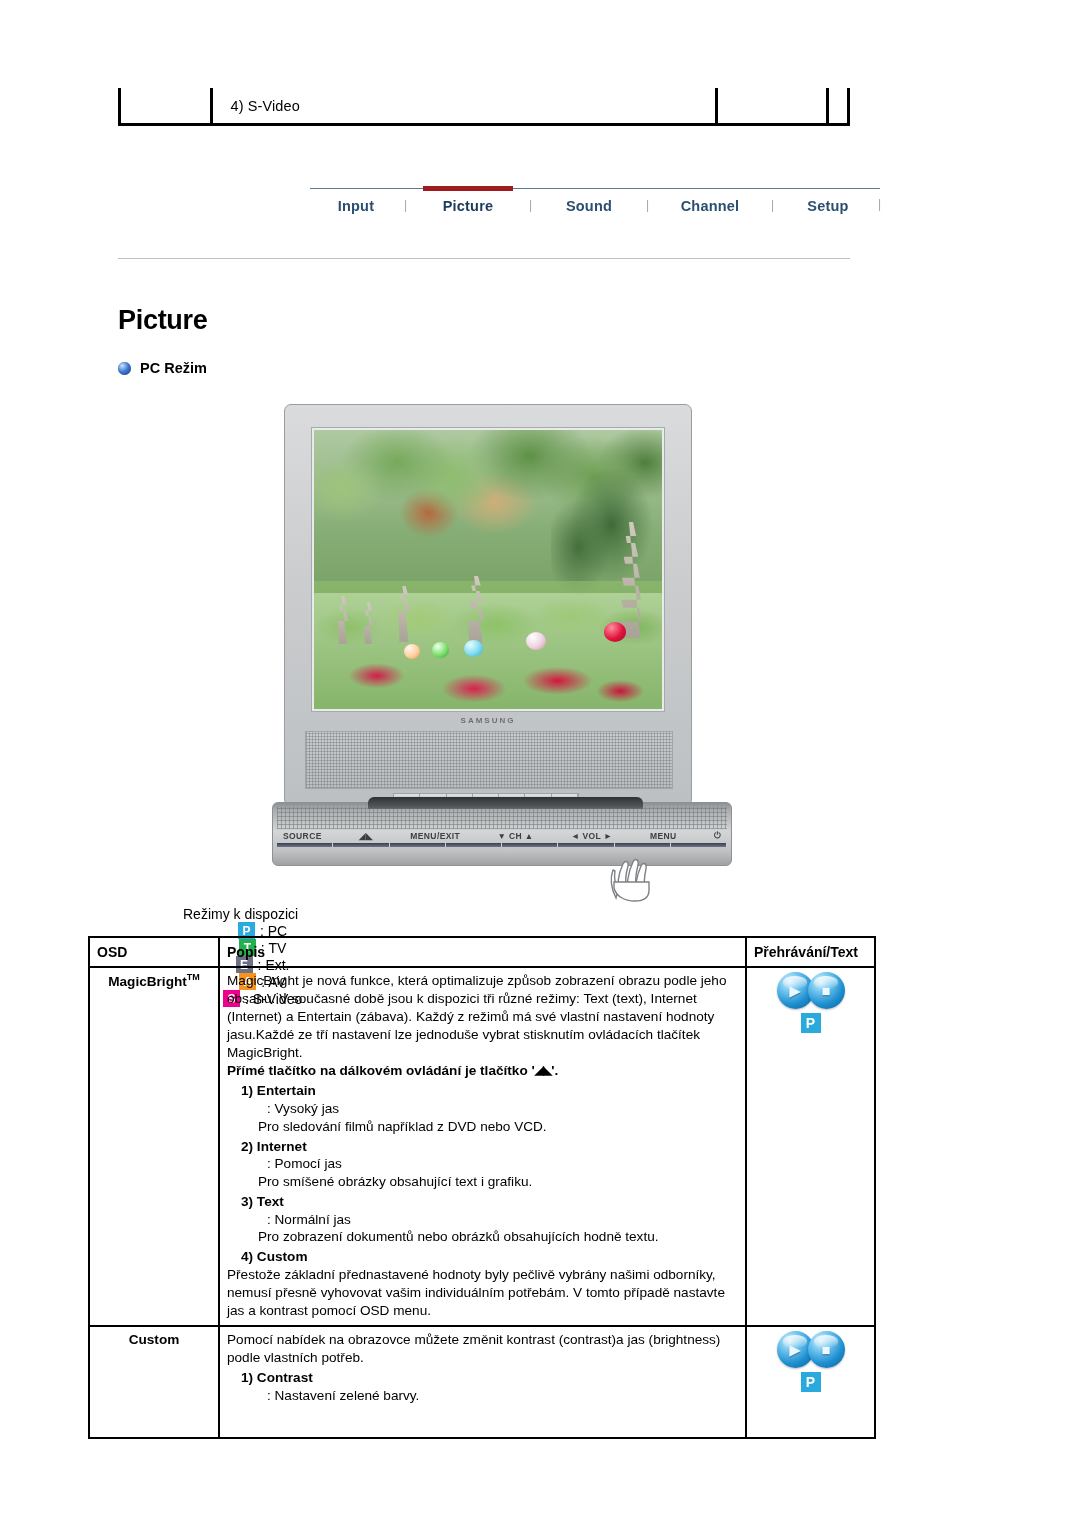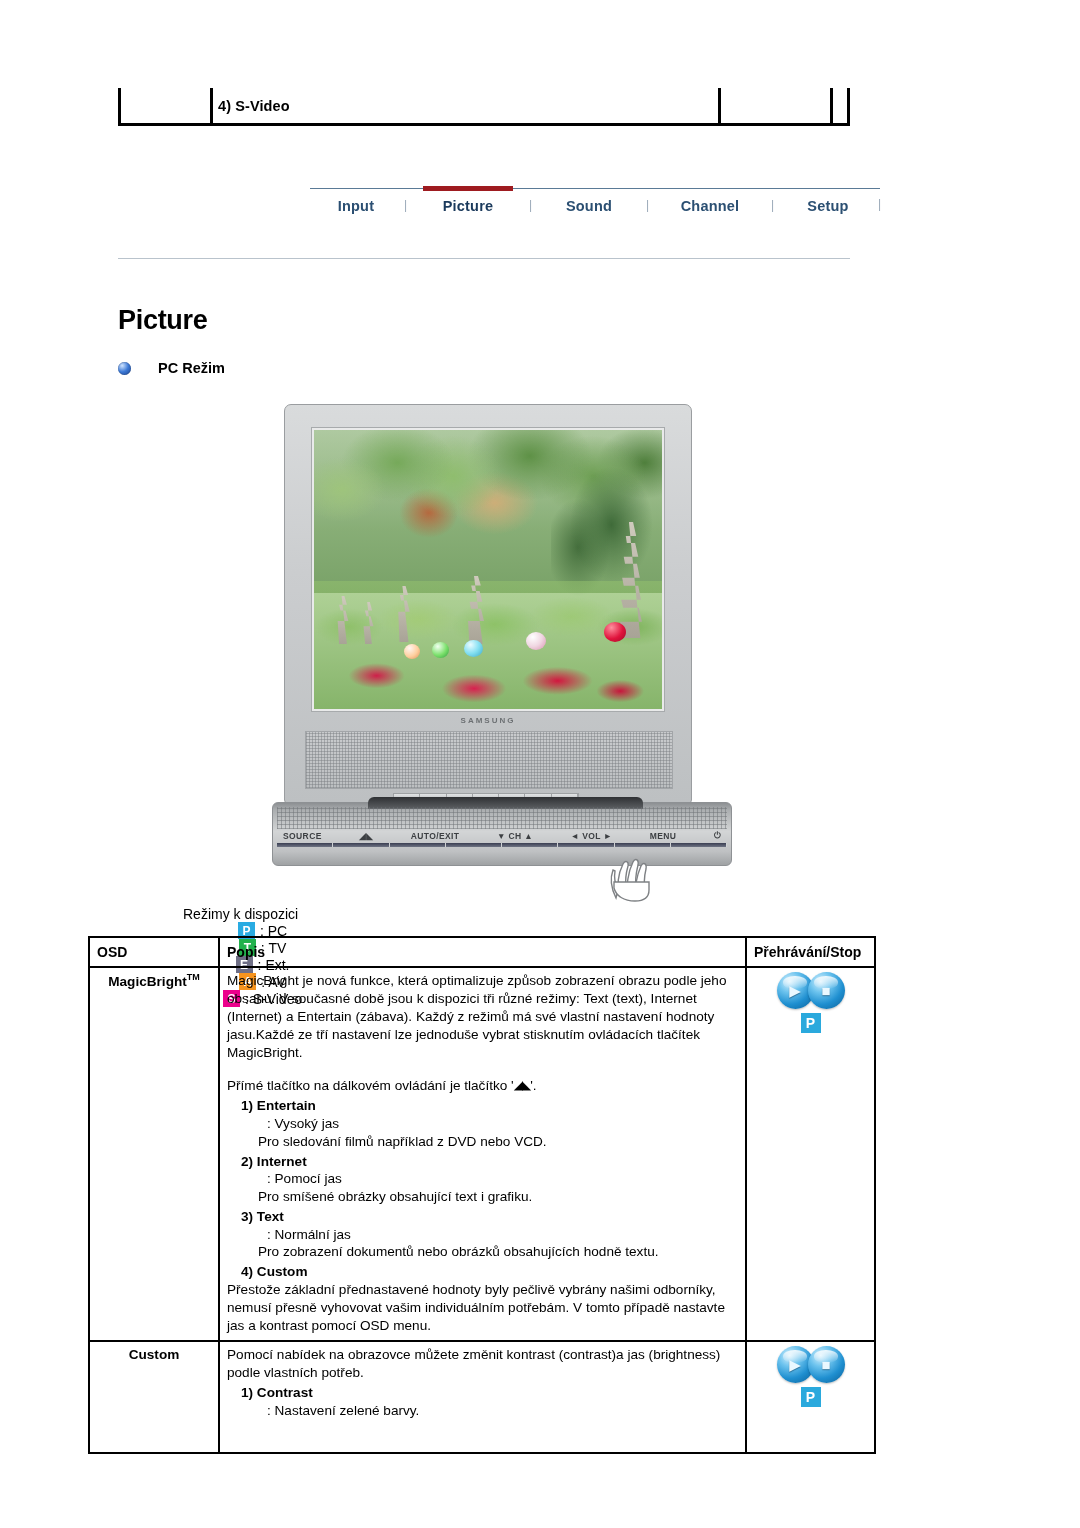--- a/index.html
+++ b/index.html
@@ -21,23 +21,23 @@
     top: 88px;
     width: 732px;
     height: 38px;
     border-bottom: 3px solid #000;
     display: flex;
   }
   .top-frag .cell {
     border-left: 3px solid #000;
     display: flex;
     align-items: center;
-    padding-left: 5px;
+    padding-left: 18px;
     font-size: 14.5px;
-    font-weight: bold;
+    font-weight: normal;
     letter-spacing: .1px;
   }
   .tf-c1 { width: 92px; }
   .tf-c2 { width: 508px; }
   .tf-c3 { width: 112px; }
   .tf-c4 { width: 20px; border-right: 3px solid #000; }
 
   
   .navwrap {
     position: absolute;
@@ -113,21 +113,21 @@
     letter-spacing: -0.3px;
   }
 
   
   .bullet-row {
     position: absolute;
     left: 118px;
     top: 360px;
     display: flex;
     align-items: center;
-    gap: 27px;
+    gap: 9px;
     justify-content: space-between;
   }
   .bullet-dot {
     width: 13px; height: 13px;
     border-radius: 50%;
     background: radial-gradient(circle at 32% 28%, #cfe4ff 0%, #3c79d6 48%, #1a3f87 100%);
     box-shadow: inset 0 0 1px #0b2a5e;
     flex: 0 0 auto;
   }
   .bullet-label {
@@ -342,21 +342,21 @@
   td.c-osd-cell {
     font-weight: bold;
     text-align: center;
     padding-top: 6px;
     border-radius: 11px;
   }
   td.c-osd-cell sup { font-size: 9px; font-weight: bold; }
   td.play-cell { text-align: center; vertical-align: middle; }
 
   .p-block { margin: 0 0 0 0; }
-  .p-bold { font-weight: normal; margin-top: 16px; }
+  .p-bold { font-weight: bold; margin-top: 1px; }
   .num-item {
     font-weight: bold;
     margin-left: 14px;
     margin-top: 2px;
   }
   .sub-colon { margin-left: 40px; }
   .sub-plain { margin-left: 31px; }
   .sub-indent { }
   .mb-glyph {
     display: inline-block;
@@ -486,21 +486,21 @@
   </div>
 
   <div class="mon-base">
     <div class="mon-base-lip"></div>
     <div class="mon-base-mesh"></div>
     <div class="ctrl-labels">
       <span>SOURCE</span>
       <span class="ctrl-sp"></span>
       <span>◢◣</span>
       <span class="ctrl-sp"></span>
-      <span>AUTO/EXIT</span>
+      <span>MENU/EXIT</span>
       <span class="ctrl-sp"></span>
       <span>▼ CH ▲</span>
       <span class="ctrl-sp"></span>
       <span>◄ VOL ►</span>
       <span class="ctrl-sp"></span>
       <span>MENU</span>
       <span class="ctrl-sp"></span>
       <span>⏻</span>
     </div>
     <div class="mon-base-line">
@@ -552,21 +552,21 @@
 <table class="osd">
   <colgroup>
     <col class="c-osd">
       <col class="c-desc">
       <col class="c-play">
   </colgroup>
   <thead>
     <tr>
       <th>OSD</th>
       <th>Popis</th>
-      <th>Přehrávání/Stop</th>
+      <th>Přehrávání/Text</th>
     </tr>
   </thead>
   <tbody>
 
     <tr>
       <td class="c-osd-cell">
         <span>MagicBright</span><sup>TM</sup>
       </td>
       <td>
         <div class="p-block">MagicBright je nová funkce, která optimalizuje způsob zobrazení obrazu podle jeho obsahu. V současné době jsou k dispozici tři různé režimy: Text (text), Internet (Internet) a Entertain (zábava). Každý z režimů má své vlastní nastavení hodnoty jasu.Každé ze tří nastavení lze jednoduše vybrat stisknutím ovládacích tlačítek MagicBright.</div>

